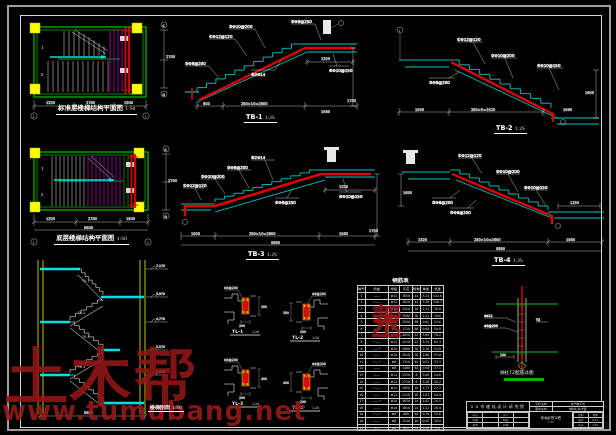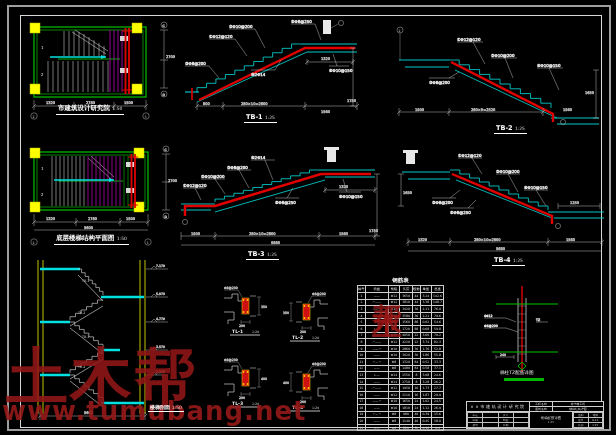--- a/index.html
+++ b/index.html
@@ -117,21 +117,21 @@
       <line x1="136" y1="10" x2="136" y2="68"></line>
       <path d="M132,10 h8 M132,40 h8 M132,68 h8"></path>
       <circle cx="136" cy="5" r="3" class="ln-d"></circle>
       <circle cx="136" cy="74" r="3" class="ln-d"></circle>
       <text x="134.4" y="6.6" class="tiny">C</text>
       <text x="134.4" y="75.6" class="tiny">D</text>
       <text x="138" y="38" class="dimtx">2700</text>
     </g>
   </svg>
   <div class="dwg-label" style="left:56px;top:104px">
-    <span>市建筑设计研究院</span> <span class="sc">1:50</span>
+    <span>标准层楼梯结构平面图</span> <span class="sc">1:50</span>
   </div>
 
   <svg style="left:28px;top:144px" width="155" height="112" viewBox="0 0 155 112">
     <g>
       <rect x="6" y="8" width="114" height="58" class="ln-g" stroke-width="1.2"></rect>
       <rect x="9" y="11" width="108" height="52" class="ln-g" stroke-width="0.7"></rect>
       <line x1="30" y1="37" x2="95" y2="37" class="ln-g" stroke-width="0.9"></line>
     </g>
     <g fill="#ffff00" stroke="#bdbd00" stroke-width="0.5">
       <rect x="2" y="4" width="10" height="10"></rect>

